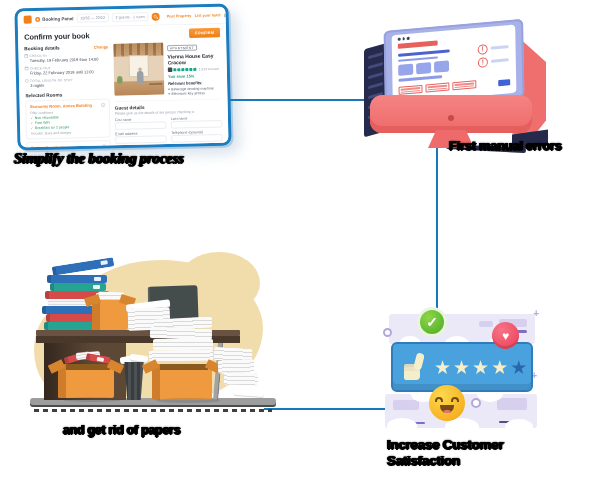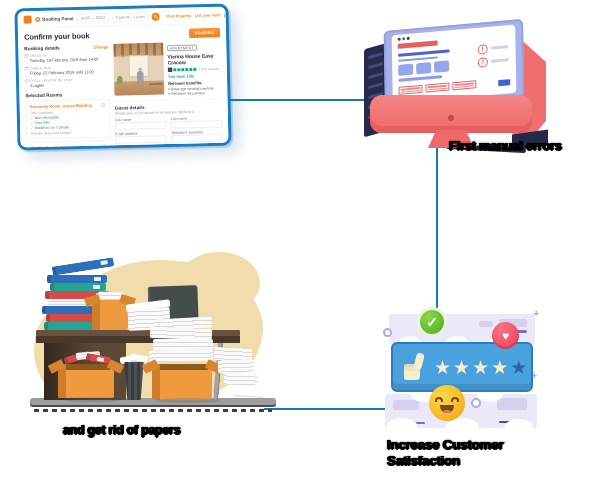--- a/index.html
+++ b/index.html
@@ -544,20 +544,21 @@
     </div>
     <div class="badge-c chk">✓</div>
     <div class="badge-c hrt">♥</div>
     <div class="smiley">
       <div class="eye l"></div>
         <div class="eye r"></div>
         <div class="mouth"></div>
     </div>
   </div>
 
+  <div class="lbl lbl-process">Simplify the booking process</div>
   <div class="lbl lbl-errors">First manual errors</div>
   <div class="lbl lbl-satisfaction">
     <div>Increase Customer</div>
     <div>Satisfaction</div>
   </div>
   <div class="lbl lbl-papers">and get rid of papers</div>
 
 </div>
 
 </body></html>

